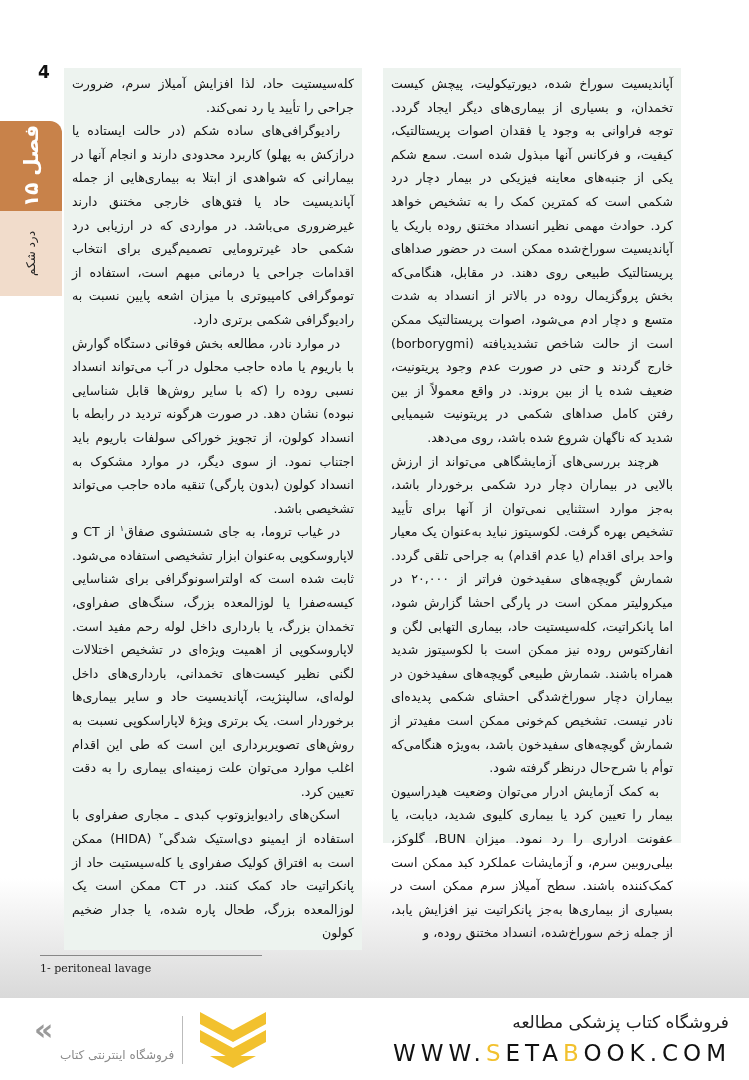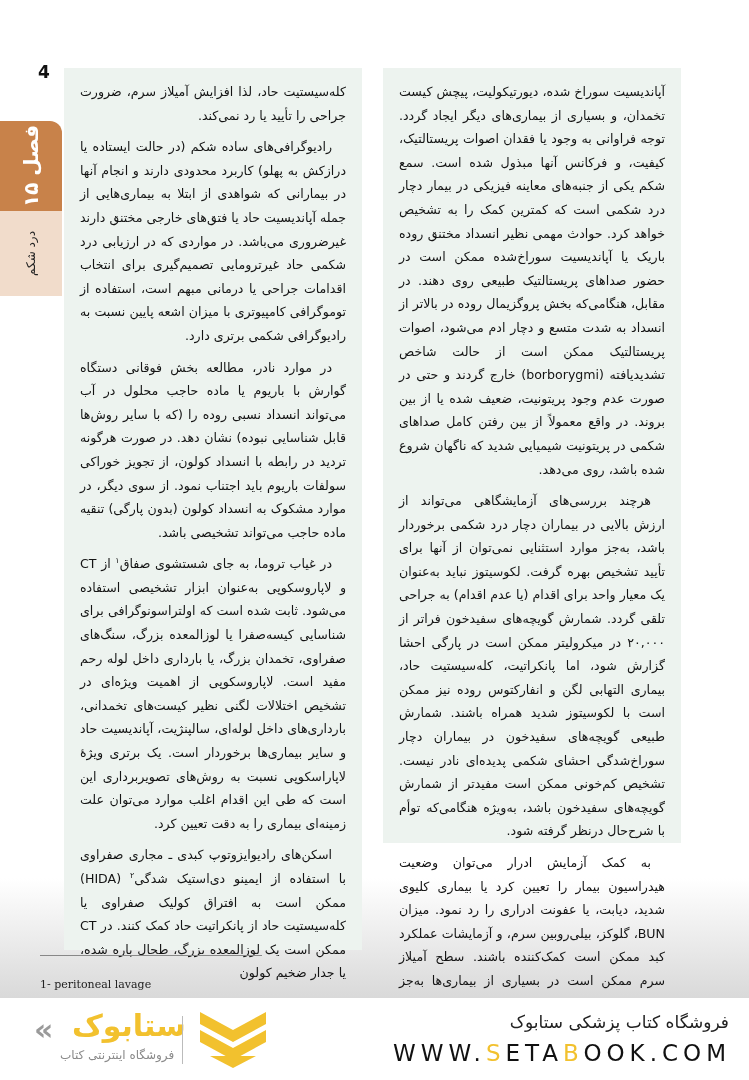--- a/index.html
+++ b/index.html
@@ -36,31 +36,30 @@
   }
   .col {
     position:absolute; top:68px;
     background:#edf3ef;
     direction:rtl; text-align:justify;
     font-size:12.6px; line-height:23.6px; color:#141414;
     padding:4px 8px 6px 8px; box-sizing:border-box;
   }
   .col-left { left:64px; width:298px; height:882px; }
   .col-right { left:383px; width:298px; height:775px; }
-  .col p { margin:8px; text-indent:14px; }
+  .col p { margin:0; text-indent:14px; }
   .col p.cont { text-indent:0; }
   sup { font-size:8px; line-height:0; }
   .footnote-rule {
     position:absolute; left:40px; top:955px; width:222px; height:1px; background:#888;
   }
   .footnotes {
     position:absolute; left:40px; top:960px; width:330px;
     font-family:"DejaVu Serif", serif; font-size:11px; line-height:17px; color:#222;
     direction:ltr;
-    margin-top:16px;
   }
   .banner {
     position:absolute; left:0; top:998px; width:749px; height:82px; background:#fff;
   }
   .banner-title {
     position:absolute; right:20px; top:14px; direction:rtl;
     font-size:17px; color:#222;
   }
   .banner-url {
     position:absolute; right:18px; top:42px; font-size:23px; letter-spacing:5px; color:#111;
@@ -110,24 +109,23 @@
 </div>
 
 <div class="footnote-rule"></div>
 <div class="footnotes">
   <div>1- peritoneal lavage</div>
 </div>
 
 <div class="banner">
   <div class="logo">
     <span class="logo-arrows">«</span>
-    <span class="logo-word">ستابوک</span>
     <span class="logo-sub">فروشگاه اینترنتی کتاب</span>
     <div class="logo-divider"></div>
     <svg class="logo-chevrons" width="66" height="56" viewBox="0 0 66 56">
       <polygon points="0,0 33,18 66,0 66,12 33,30 0,12" fill="#f2c12e"></polygon>
       <polygon points="0,18 33,36 66,18 66,30 33,48 0,30" fill="#f2c12e"></polygon>
       <polygon points="10,44 33,56 56,44" fill="#f2c12e"></polygon>
     </svg>
   </div>
-  <div class="banner-title">فروشگاه کتاب پزشکی ستابوک</div>
+  <div class="banner-title">فروشگاه کتاب پزشکی مطالعه</div>
   <div class="banner-url"><span>WWW.</span><span class="accent">S</span><span>ETA</span><span class="accent">B</span><span>OOK.COM</span></div>
 </div>
 
 </body></html>

